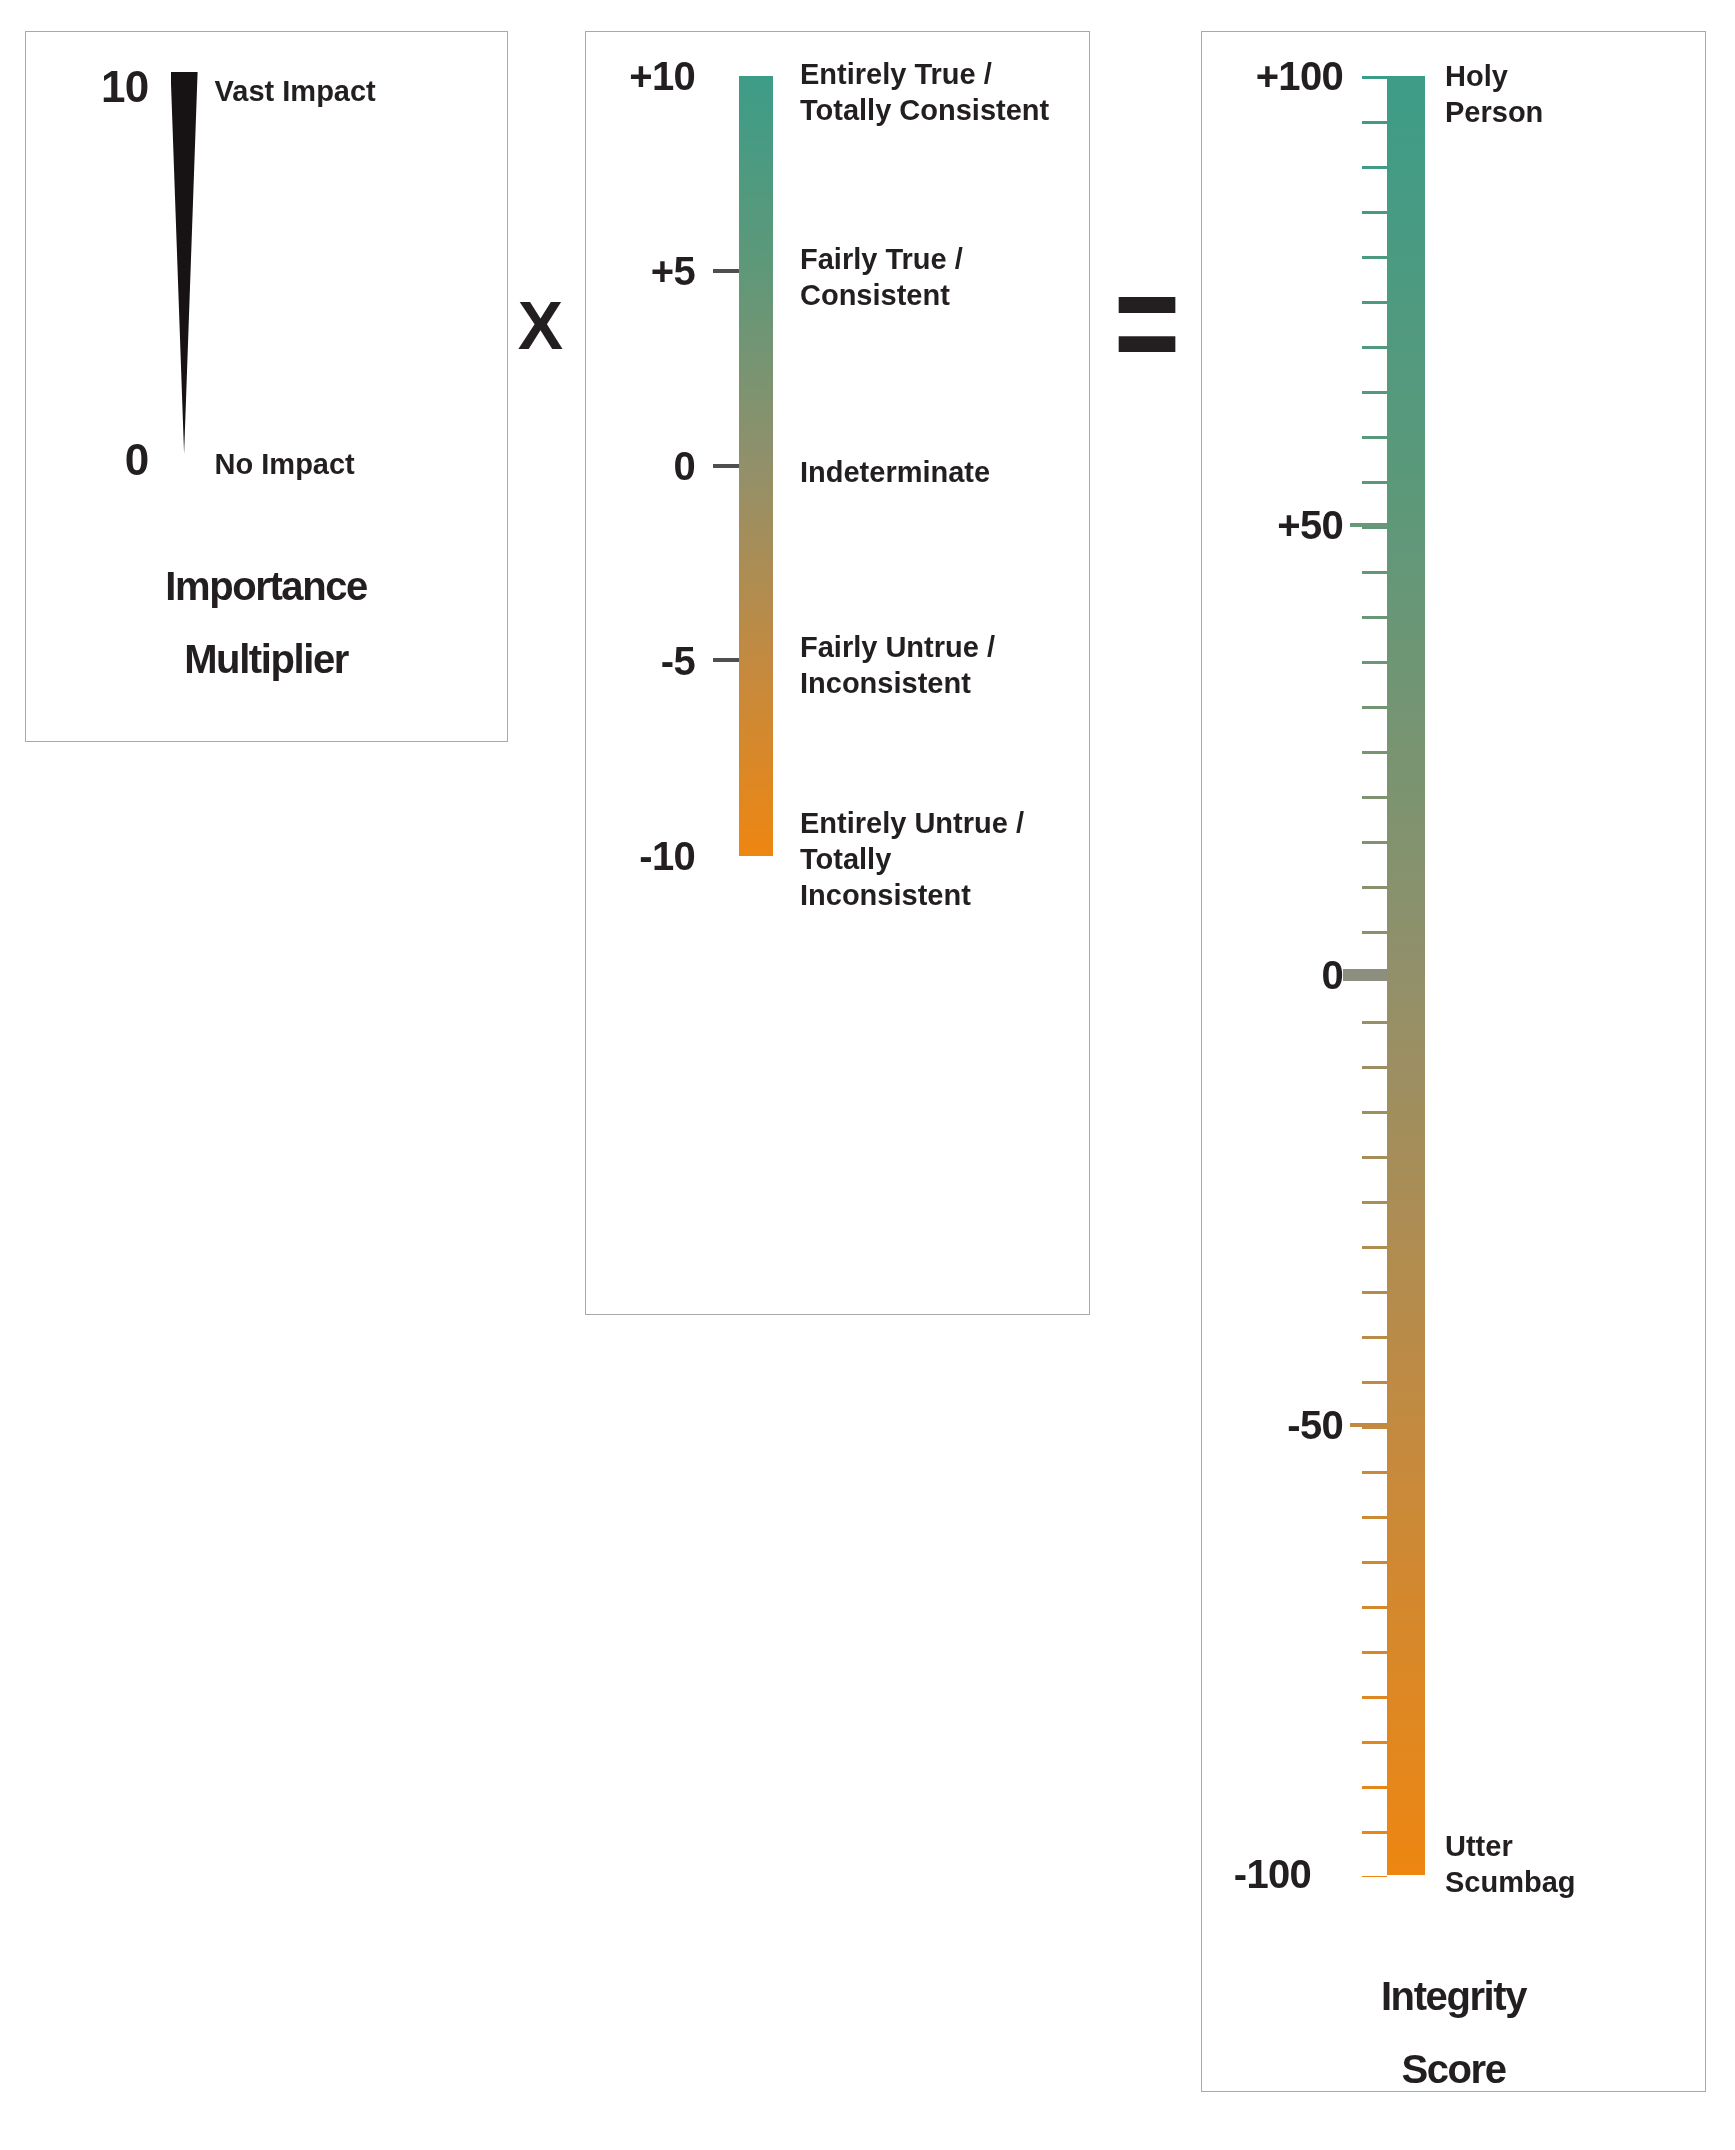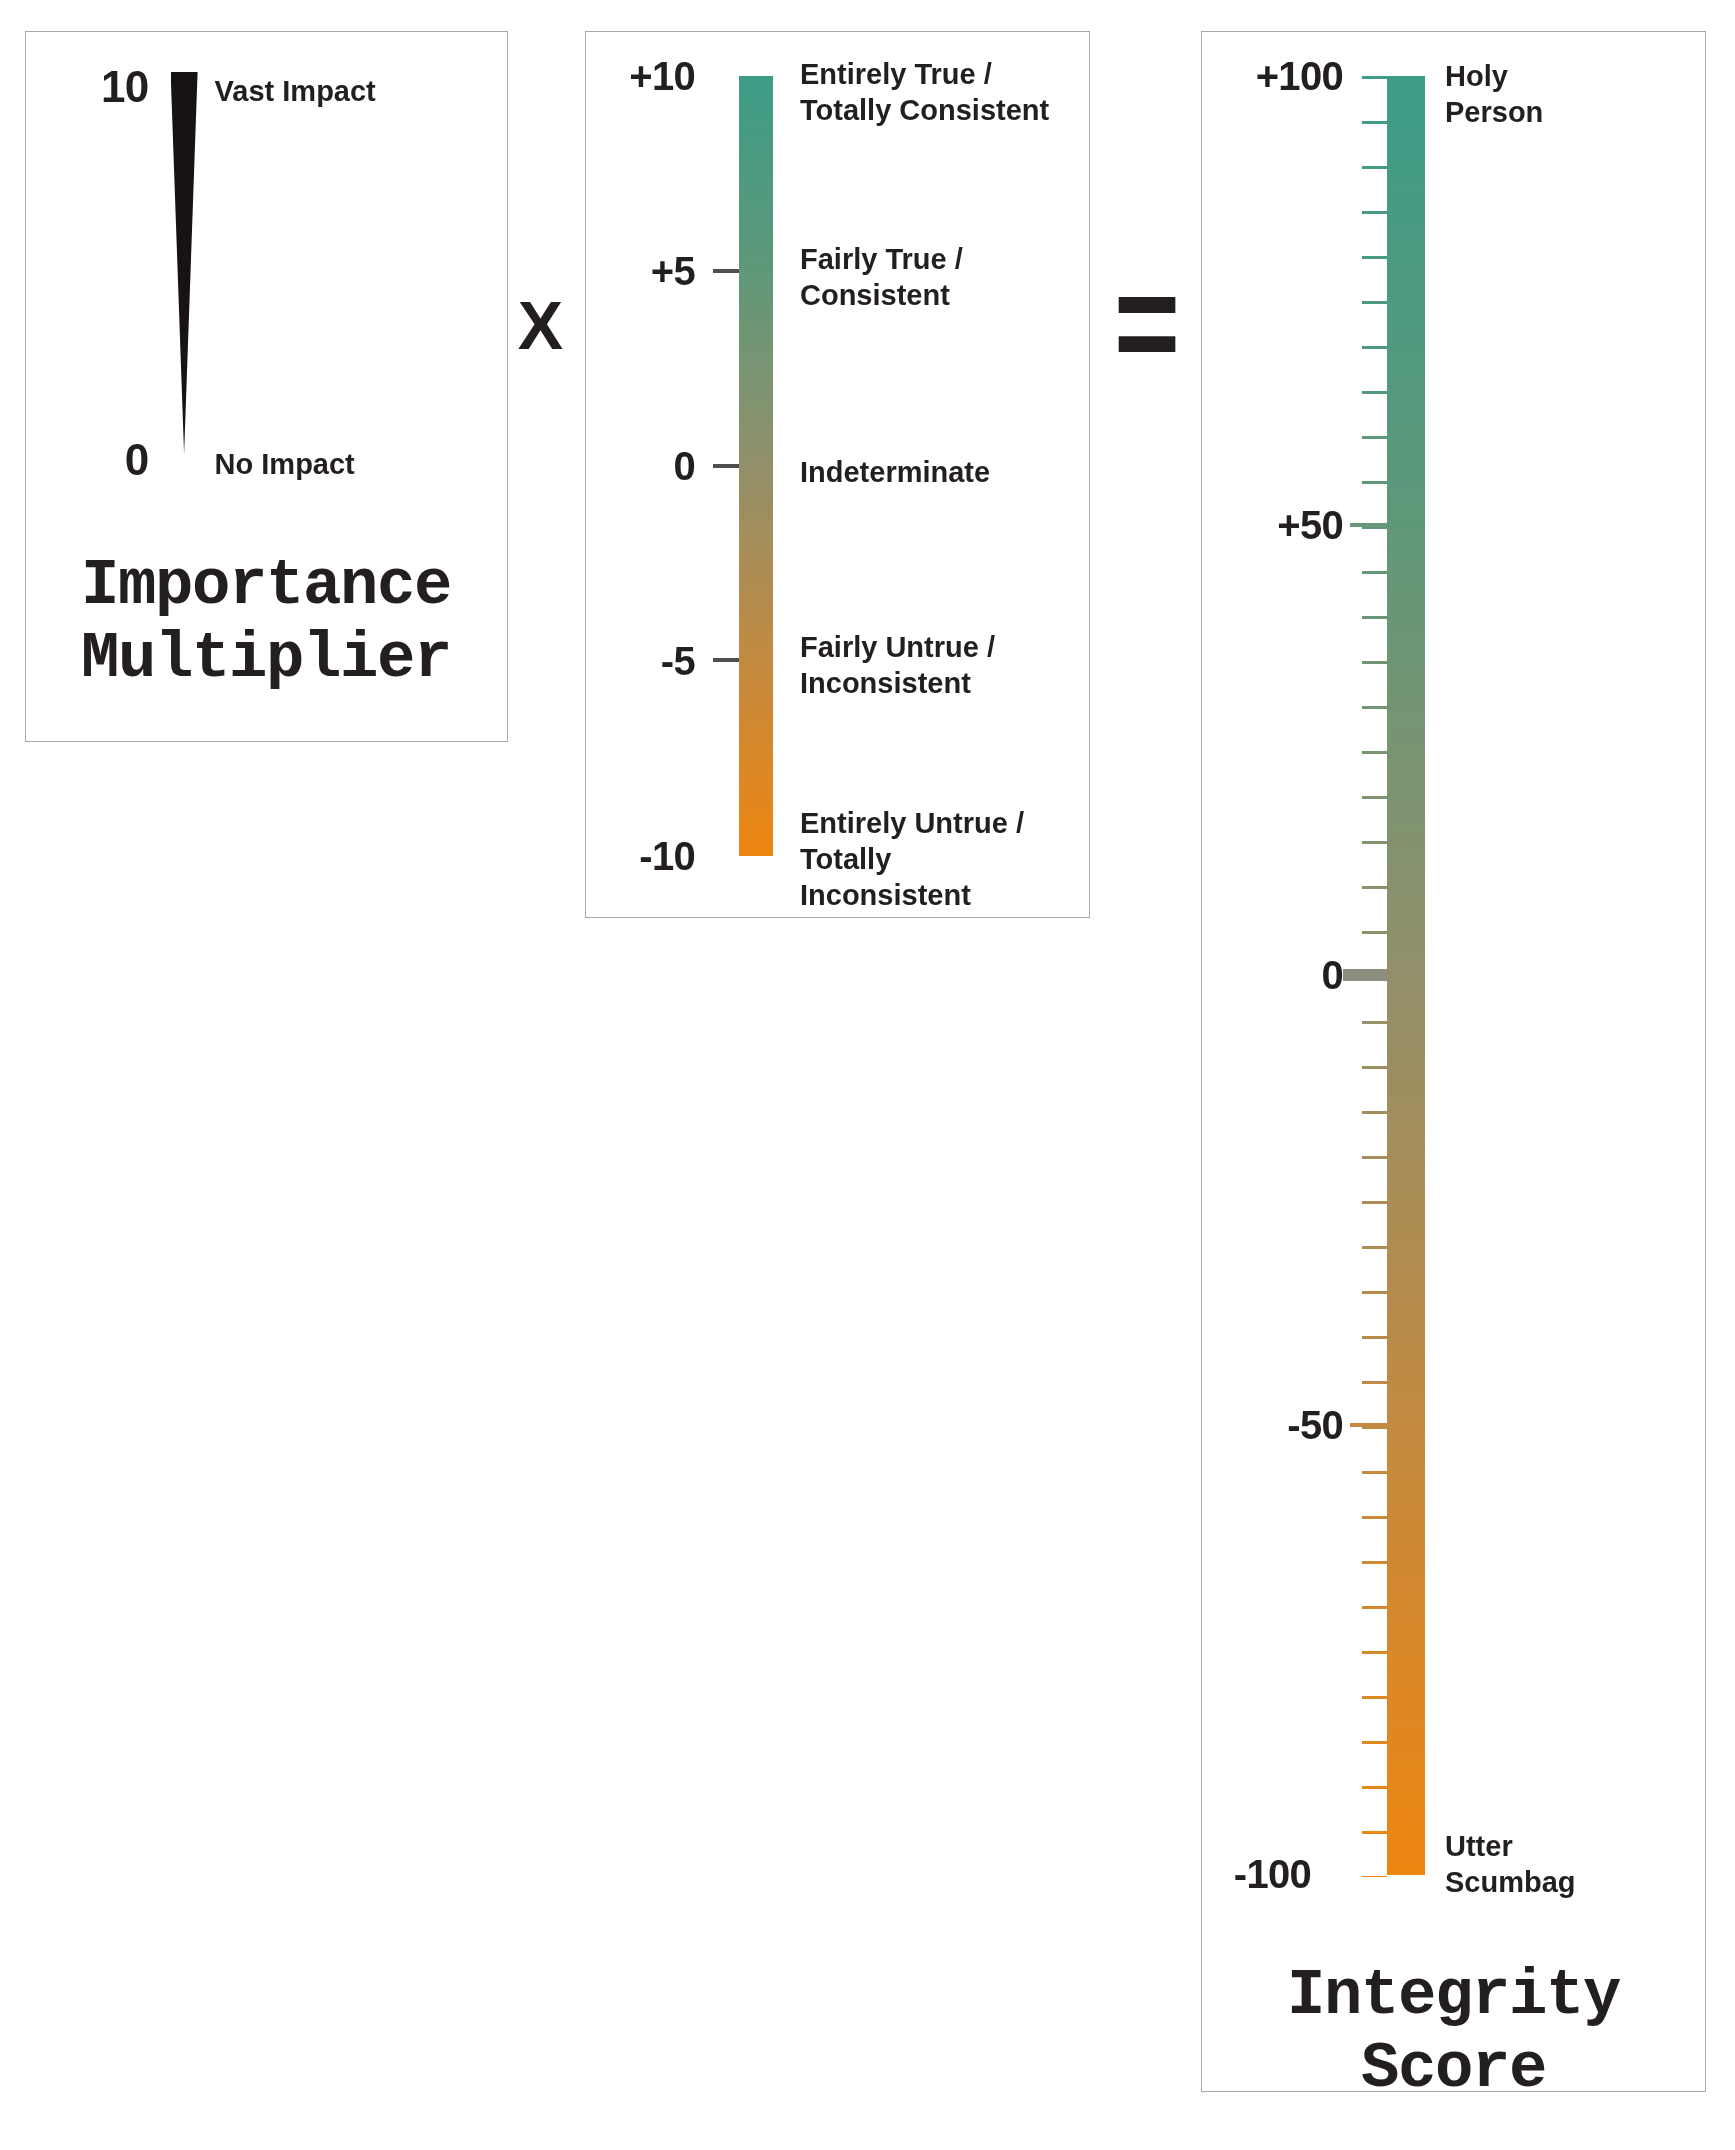--- a/index.html
+++ b/index.html
@@ -23,25 +23,24 @@
   .scale-bar {
     position: absolute;
     background: linear-gradient(to bottom,
       #3d9c87 0%, #5f9879 25%, #92906a 50%, #c38a40 75%, #ee8611 100%);
   }
   .panel-title {
     position: absolute;
     left: 0;
     width: 100%;
     text-align: center;
-    font-size: 64px;
+    font-size: 40px;
     line-height: 73px;
     letter-spacing: -1.4px;
     white-space: pre-line;
-    font-family: Liberation Mono, monospace;
   }
   .num {
     position: absolute;
     text-align: right;
     font-size: 40px;
     line-height: 40px;
     letter-spacing: -0.7px;
   }
   .desc {
     position: absolute;
@@ -98,21 +97,21 @@
     <div class="num" style="left:27px; top:406px; width:96px; font-size:44px; line-height:44px;">0</div>
     <div class="side-label" style="left:189px; top:414px;">No Impact</div>
     <div class="panel-title" style="top:518px;">Importance
 Multiplier</div>
   </div>
 
   <div class="op" style="left:496px; top:284px; width:89px; height:82px; font-size:68px;">
     <span>X</span>
   </div>
 
-  <div class="panel" style="left:585px; top:31px; width:505px; height:887px;">
+  <div class="panel" style="left:585px; top:31px; width:505px; height:1284px;">
 
     <div class="scale-bar" style="left:153px; top:44px; width:34px; height:780px;"></div>
 
     <div class="tick" style="left:127px; top:237px; width:26px; height:4.1px;"></div>
     <div class="tick" style="left:127px; top:432px; width:26px; height:4.1px;"></div>
     <div class="tick" style="left:127px; top:626px; width:26px; height:4.1px;"></div>
 
     <div class="num" style="left:0; top:24px; width:109px;">+10</div>
     <div class="num" style="left:0; top:219px; width:109px;">+5</div>
     <div class="num" style="left:0; top:414px; width:109px;">0</div>

